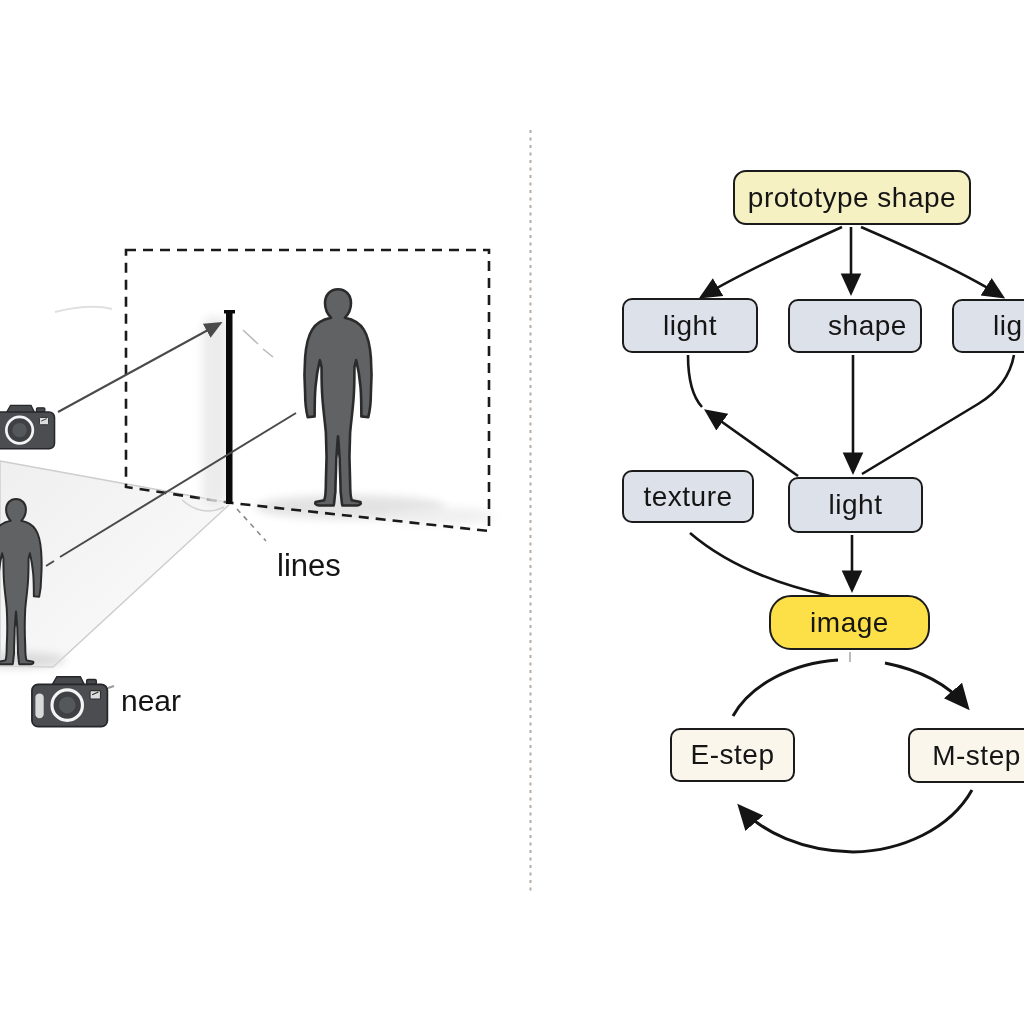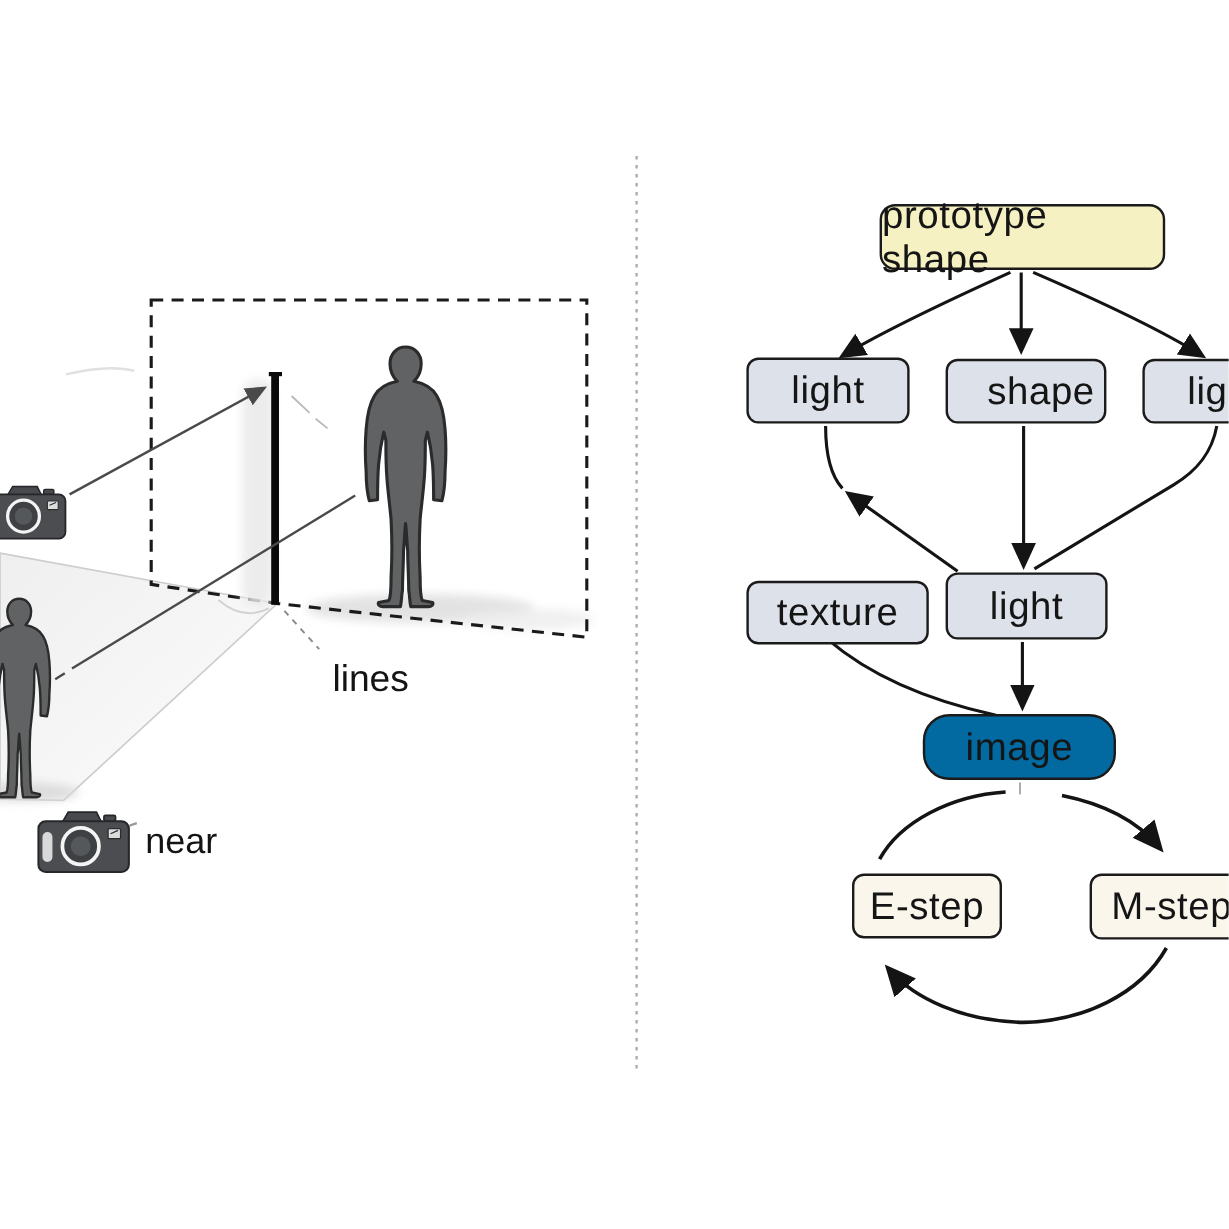--- a/index.html
+++ b/index.html
@@ -5,34 +5,34 @@
   html,body{margin:0;padding:0;background:#ffffff;}
   .canvas{
     position:relative;width:1024px;height:1024px;overflow:hidden;background:#ffffff;
     font-family:"Liberation Sans",sans-serif;
   }
   .art{position:absolute;left:0;top:0;width:1024px;height:1024px;}
   .node{
     position:absolute;box-sizing:border-box;
     border:2.5px solid #1b1b1b;border-radius:10px;
     display:flex;align-items:center;justify-content:center;
-    font-size:32px;color:#151515;letter-spacing:.5px;
+    font-size:28px;color:#151515;letter-spacing:.5px;
     background:#dde1ea;z-index:2;
   }
   .node.yellow{background:#f6f1c3;border-radius:13px;}
-  .node.cream{background:#0369a1;border-radius:22px;}
+  .node.cream{background:#fde047;border-radius:22px;}
   .node.paper{background:#faf6ec;}
   #n-proto   {left:733px;top:170px;width:238px;height:55px;}
   #n-camera  {left:622px;top:298px;width:136px;height:55px;}
   #n-shape   {left:788px;top:299px;width:134px;height:54px;padding-left:25px;}
   #n-lightT  {left:952px;top:299px;width:136px;height:54px;}
-  #n-texture {left:622px;top:484px;width:152px;height:53px;}
+  #n-texture {left:622px;top:470px;width:132px;height:53px;}
   #n-lightM  {left:788px;top:477px;width:135px;height:56px;}
   #n-image   {left:769px;top:595px;width:161px;height:55px;}
-  #n-estep   {left:670px;top:728px;width:125px;height:54px;margin-left:40px;}
+  #n-estep   {left:670px;top:728px;width:125px;height:54px;}
   #n-mstep   {left:908px;top:728px;width:137px;height:55px;}
   svg text.diagram-label{font-family:"Liberation Sans",sans-serif;fill:#141414;}
 </style>
 </head>
 <body>
 
 <div class="canvas">
 
   <svg class="art" viewBox="0 0 1024 1024">
     <defs>

